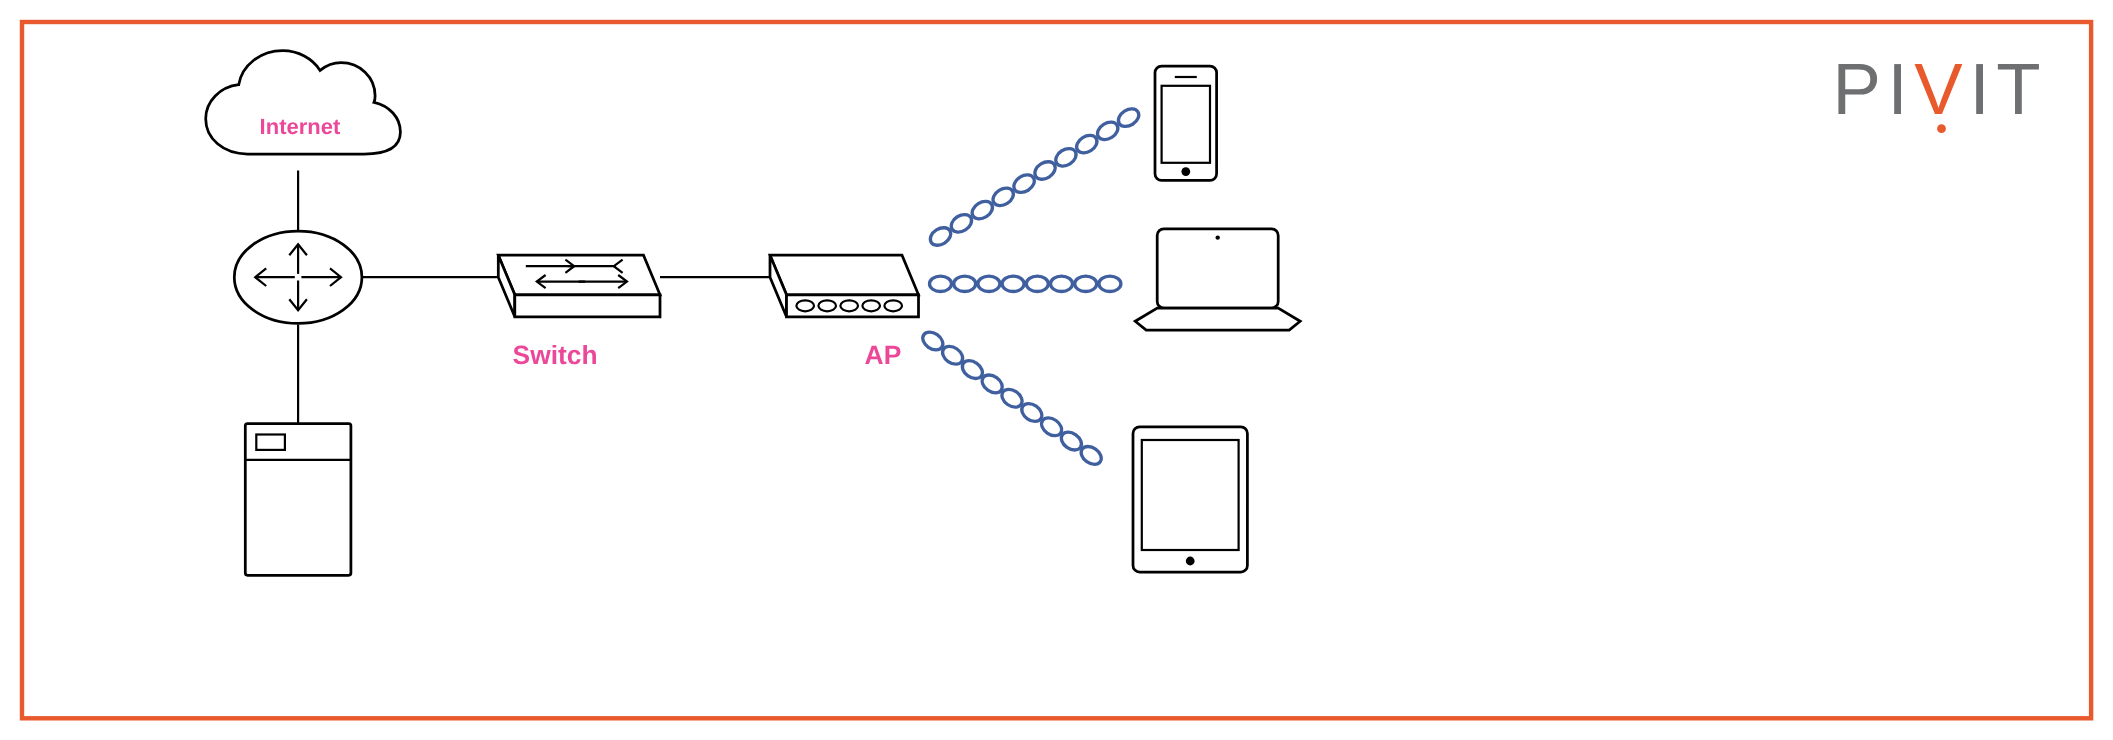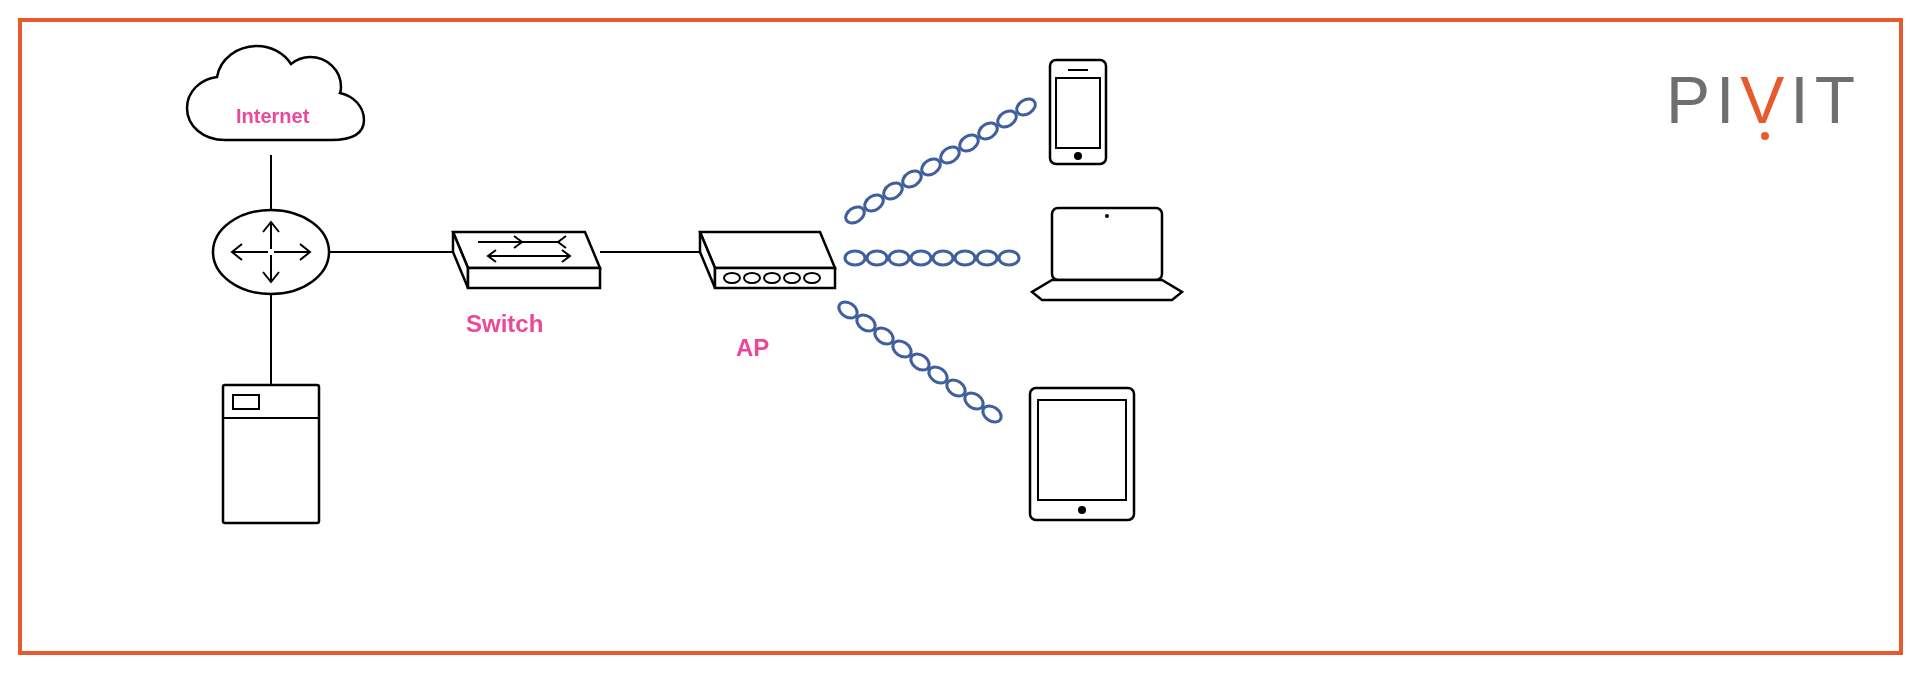--- a/index.html
+++ b/index.html
@@ -28,21 +28,21 @@
   }
   .label {
     position: absolute;
     font-weight: 700;
     color: #ec4899;
     text-align: center;
   }
   .logo {
     position: absolute;
     right: 60px;
-    top: 62px;
+    top: 43px;
     font-size: 66px;
     font-weight: 300;
     letter-spacing: 6px;
     color: #6d6f71;
     font-family: "Helvetica Neue", Arial, sans-serif;
   }
   .logo .v {
     color: #e8592c;
     position: relative;
     display: inline-block;
@@ -212,13 +212,13 @@
     <rect class="device" x="1030" y="388" width="104" height="132" rx="6"></rect>
     <rect class="thin" x="1038" y="400" width="88" height="100" fill="#fff"></rect>
     <circle cx="1082" cy="510" r="4" fill="#000"></circle>
   </g>
 </svg>
 
 <div class="label" style="left:236px; top:105px; font-size:20px;">Internet</div>
 
 <div class="label" style="left:466px; top:310px; font-size:24px;">Switch</div>
 
-<div class="label" style="left:736px; top:310px; font-size:24px;margin-top:24px;">AP</div>
+<div class="label" style="left:786px; top:310px; font-size:24px;">AP</div>
 
 </body></html>

